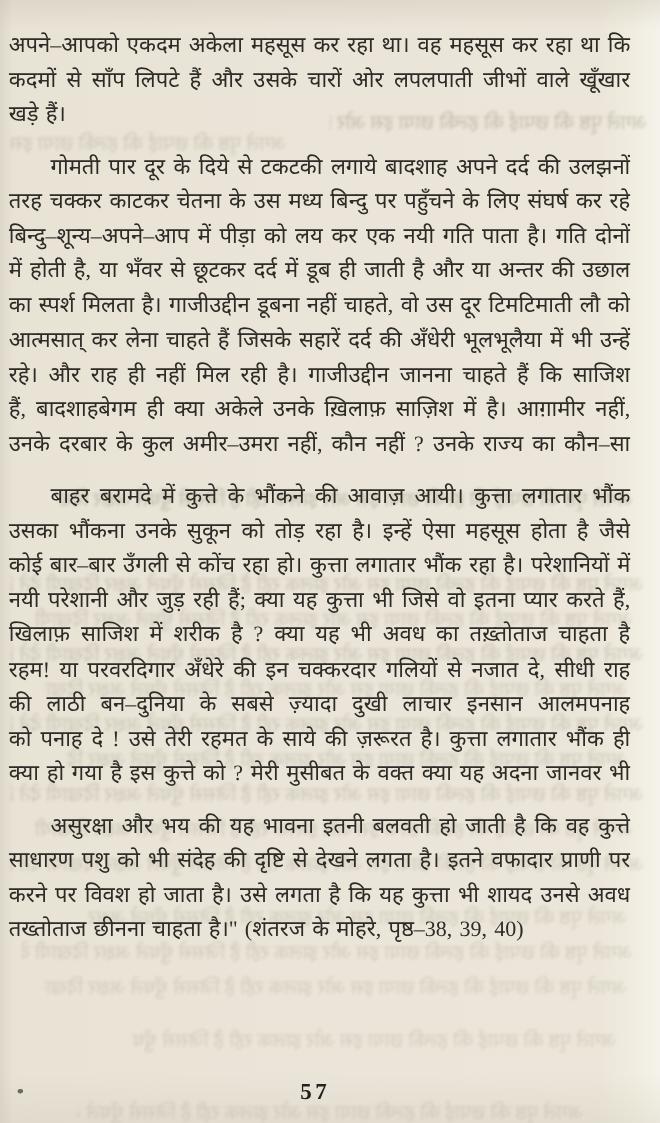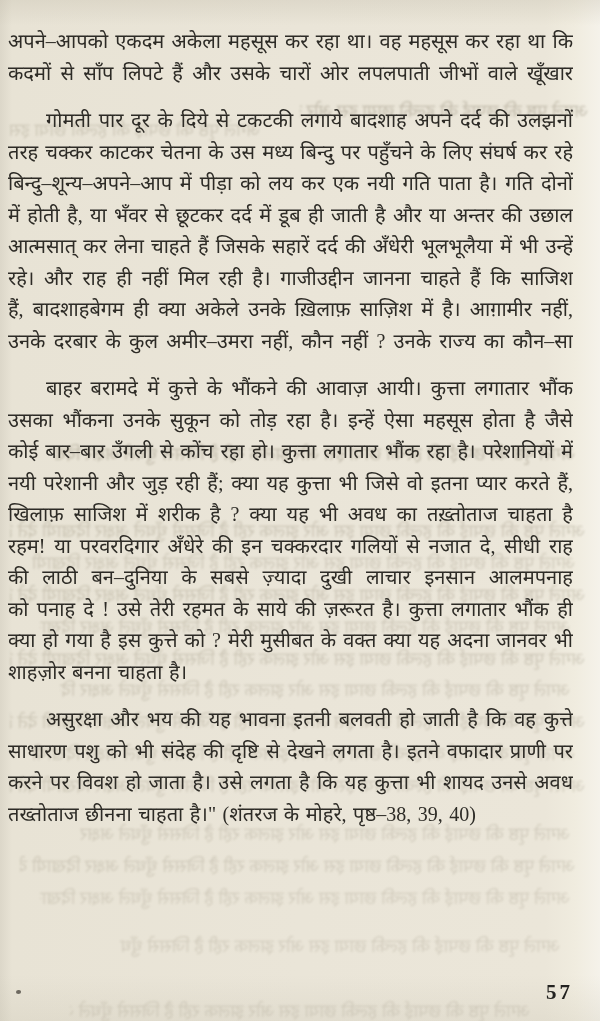--- a/index.html
+++ b/index.html
@@ -28,21 +28,21 @@
     overflow:hidden;
     text-align:justify;
     text-align-last:justify;
     white-space:normal;
   }
   .line.last{text-align-last:left;}
   .page-number{
     position:absolute;
     z-index:2;
     top:980px;left:0;right:27px;
-    text-align:right;
+    text-align:center;
     font-weight:bold;
     font-size:21px;
     letter-spacing:3px;
     color:#232220;
   }
   .ghost{
     position:absolute;
     z-index:1;
     height:22px;
     overflow:hidden;
@@ -84,42 +84,43 @@
   <div class="ghost" style="left:80px;top:823px;width:490px;opacity:.65;">अगले पृष्ठ की छपाई की हल्की छाया इस ओर झलक रही है जिससे धुँधले अक्षर दिखायी देते हैं और पढ़े नहीं जाते</div>
   <div class="ghost" style="left:20px;top:855px;width:555px;opacity:.65;">अगले पृष्ठ की छपाई की हल्की छाया इस ओर झलक रही है जिससे धुँधले अक्षर दिखायी देते हैं और पढ़े नहीं जाते</div>
   <div class="ghost" style="left:40px;top:887px;width:530px;opacity:.6;">अगले पृष्ठ की छपाई की हल्की छाया इस ओर झलक रही है जिससे धुँधले अक्षर दिखायी देते हैं और पढ़े नहीं जाते</div>
   <div class="ghost" style="left:120px;top:935px;width:440px;opacity:.6;">अगले पृष्ठ की छपाई की हल्की छाया इस ओर झलक रही है जिससे धुँधले अक्षर दिखायी देते हैं और पढ़े नहीं जाते</div>
   <div class="ghost" style="left:70px;top:1000px;width:460px;opacity:.55;">अगले पृष्ठ की छपाई की हल्की छाया इस ओर झलक रही है जिससे धुँधले अक्षर दिखायी देते हैं और पढ़े नहीं जाते</div>
 
   <div class="text-block">
       <div class="para">
         <div class="line">अपने–आपको एकदम अकेला महसूस कर रहा था। वह महसूस कर रहा था कि उसके</div>
         <div class="line">कदमों से साँप लिपटे हैं और उसके चारों ओर लपलपाती जीभों वाले खूँखार भेड़िये</div>
+        <div class="line last">खड़े हैं।</div>
       </div>
       <div class="para indent">
         <div class="line">गोमती पार दूर के दिये से टकटकी लगाये बादशाह अपने दर्द की उलझनों में उसी</div>
         <div class="line">तरह चक्कर काटकर चेतना के उस मध्य बिन्दु पर पहुँचने के लिए संघर्ष कर रहे थे जहाँ</div>
         <div class="line">बिन्दु–शून्य–अपने–आप में पीड़ा को लय कर एक नयी गति पाता है। गति दोनों ही दिशाओं</div>
         <div class="line">में होती है, या भँवर से छूटकर दर्द में डूब ही जाती है और या अन्तर की उछाल से चेतना</div>
+        <div class="line">का स्पर्श मिलता है। गाजीउद्दीन डूबना नहीं चाहते, वो उस दूर टिमटिमाती लौ को</div>
         <div class="line">आत्मसात् कर लेना चाहते हैं जिसके सहारें दर्द की अँधेरी भूलभूलैया में भी उन्हें राह मिलती</div>
         <div class="line">रहे। और राह ही नहीं मिल रही है। गाजीउद्दीन जानना चाहते हैं कि साजिश कहाँ–कहाँ</div>
         <div class="line">हैं, बादशाहबेगम ही क्या अकेले उनके ख़िलाफ़ साज़िश में है। आग़ामीर नहीं, अँगरेज़ नहीं,</div>
         <div class="line">उनके दरबार के कुल अमीर–उमरा नहीं, कौन नहीं ? उनके राज्य का कौन–सा ऐसा व्यक्ति</div>
       </div>
       <div class="para indent">
         <div class="line">बाहर बरामदे में कुत्ते के भौंकने की आवाज़ आयी। कुत्ता लगातार भौंक रहा है।</div>
         <div class="line">उसका भौंकना उनके सुकून को तोड़ रहा है। इन्हें ऐसा महसूस होता है जैसे जख़्म को</div>
         <div class="line">कोई बार–बार उँगली से कोंच रहा हो। कुत्ता लगातार भौंक रहा है। परेशानियों में यह एक</div>
         <div class="line">नयी परेशानी और जुड़ रही हैं; क्या यह कुत्ता भी जिसे वो इतना प्यार करते हैं, उनके</div>
         <div class="line">खिलाफ़ साजिश में शरीक है ? क्या यह भी अवध का तख़्तोताज चाहता है ?........या खुदा</div>
         <div class="line">रहम! या परवरदिगार अँधेरे की इन चक्करदार गलियों से नजात दे, सीधी राह दिखा–अन्धे</div>
         <div class="line">की लाठी बन–दुनिया के सबसे ज़्यादा दुखी लाचार इनसान आलमपनाह ग़ाजीउद्दीन हैदर</div>
         <div class="line">को पनाह दे ! उसे तेरी रहमत के साये की ज़रूरत है। कुत्ता लगातार भौंक ही रहा है,</div>
         <div class="line">क्या हो गया है इस कुत्ते को ? मेरी मुसीबत के वक्त क्या यह अदना जानवर भी मेरे सामने</div>
-        <div class="line last">शाहज़ोर बनना चाहता है।</div>
       </div>
       <div class="para indent">
         <div class="line">असुरक्षा और भय की यह भावना इतनी बलवती हो जाती है कि वह कुत्ते जैसे</div>
         <div class="line">साधारण पशु को भी संदेह की दृष्टि से देखने लगता है। इतने वफादार प्राणी पर भी शक</div>
         <div class="line">करने पर विवश हो जाता है। उसे लगता है कि यह कुत्ता भी शायद उनसे अवध का</div>
         <div class="line last">तख्तोताज छीनना चाहता है।" (शंतरज के मोहरे, पृष्ठ–38, 39, 40)</div>
       </div>
     </div>
 
   <div class="page-number">57</div>

